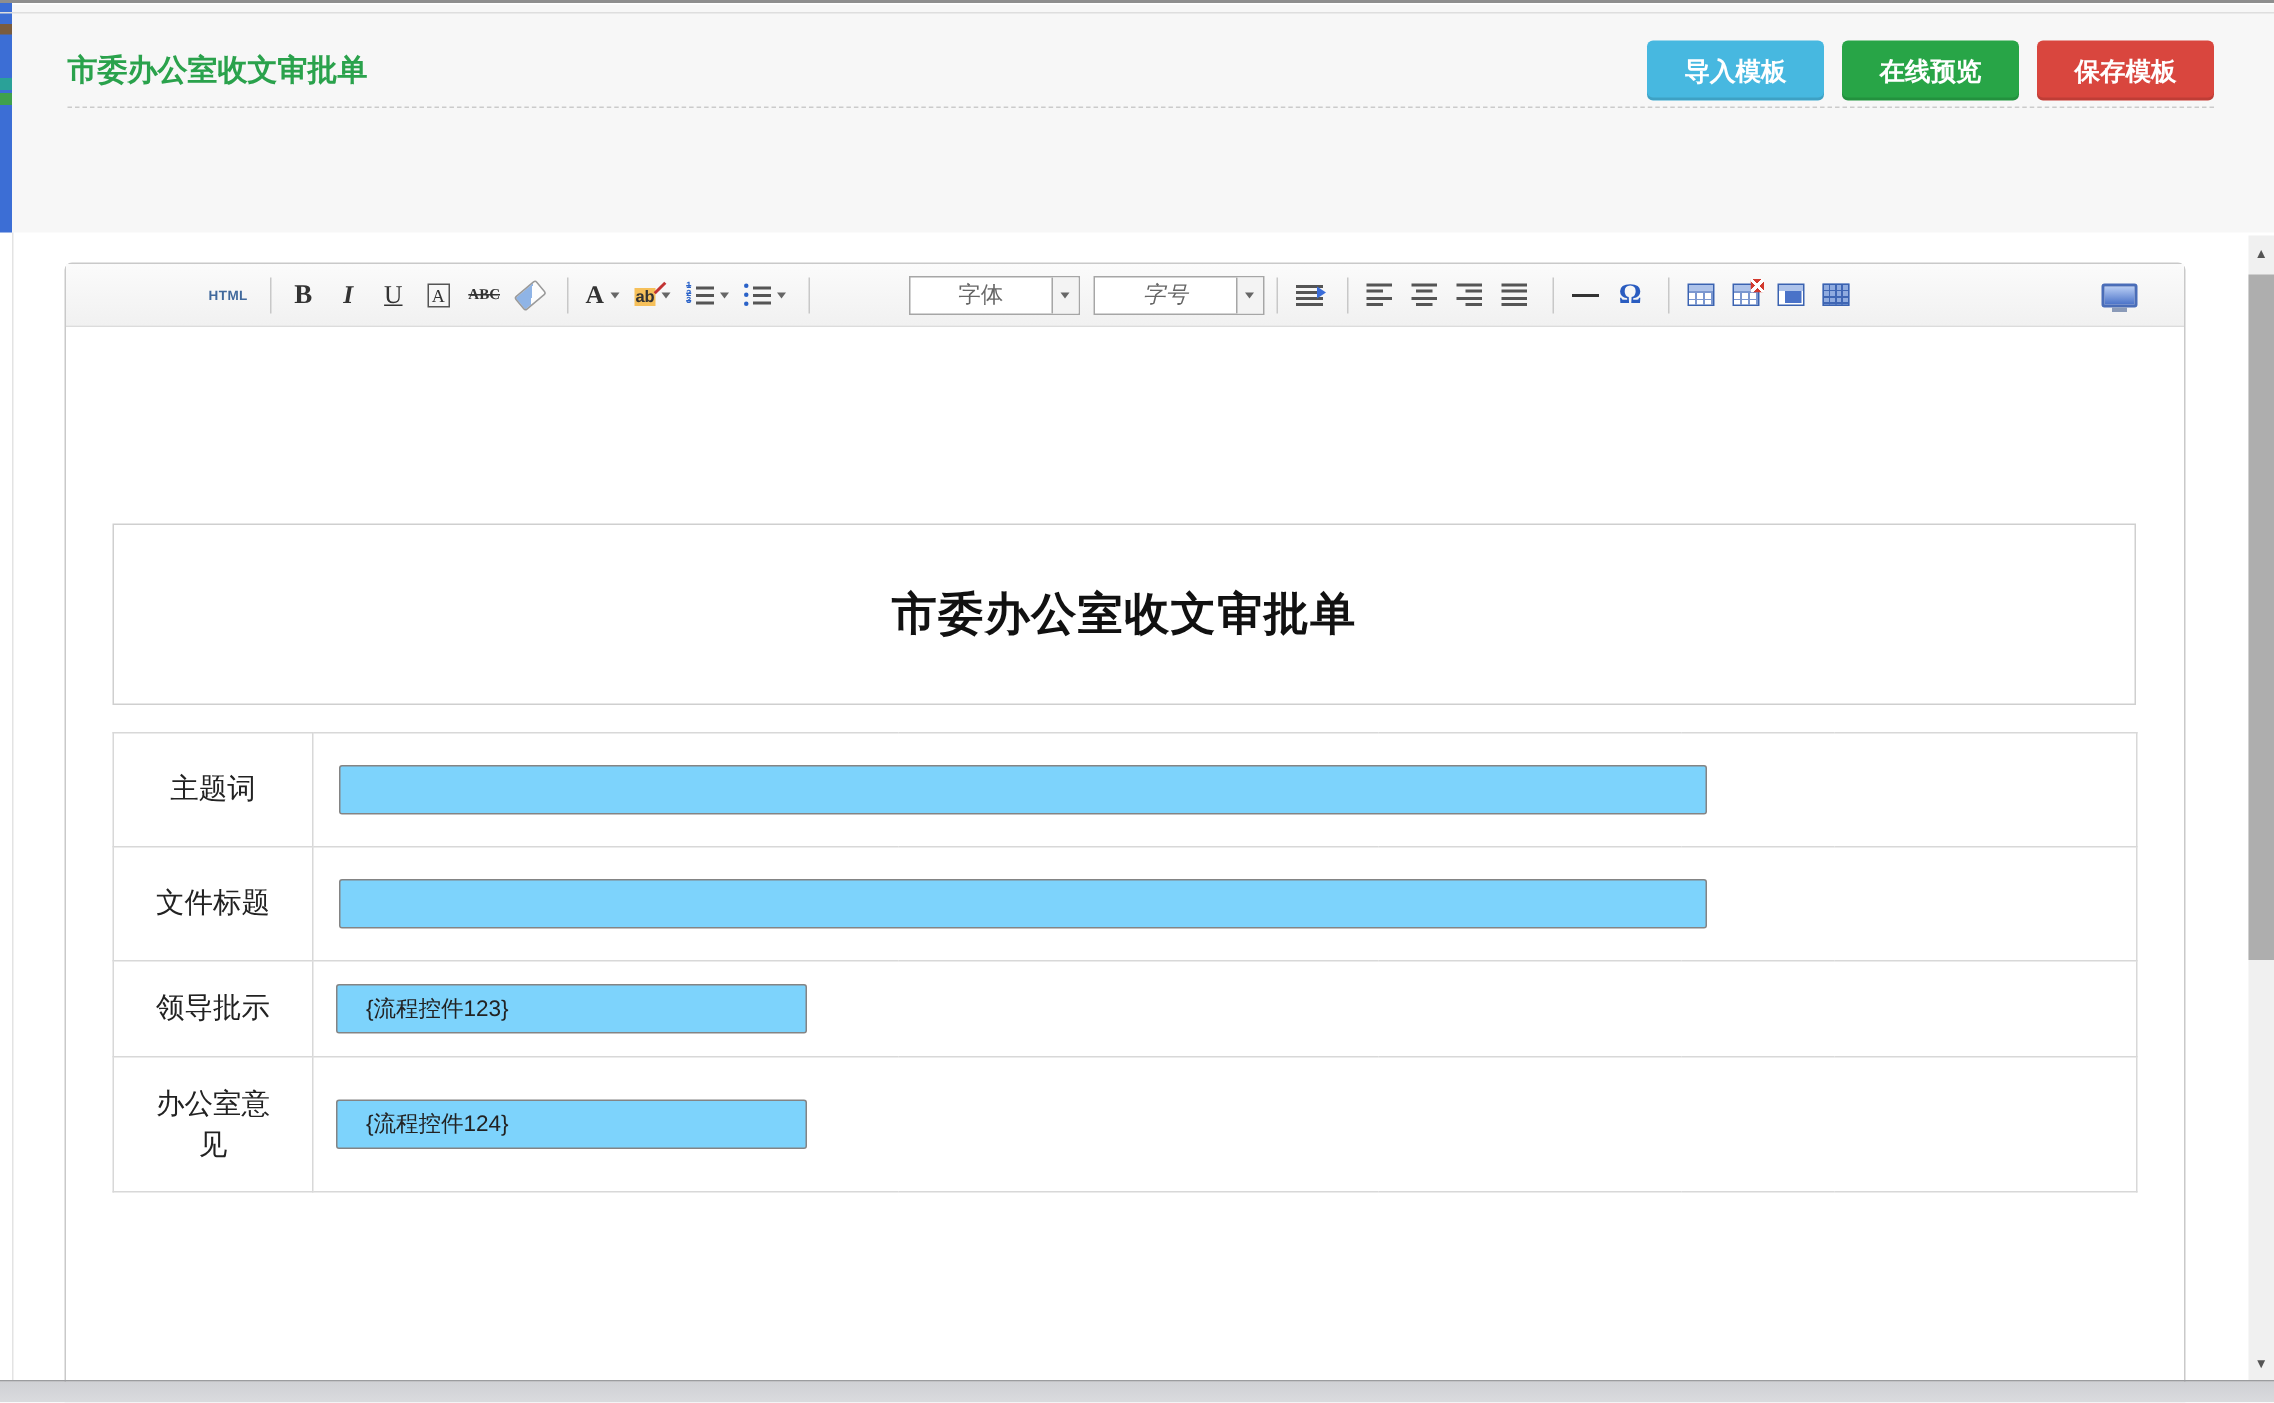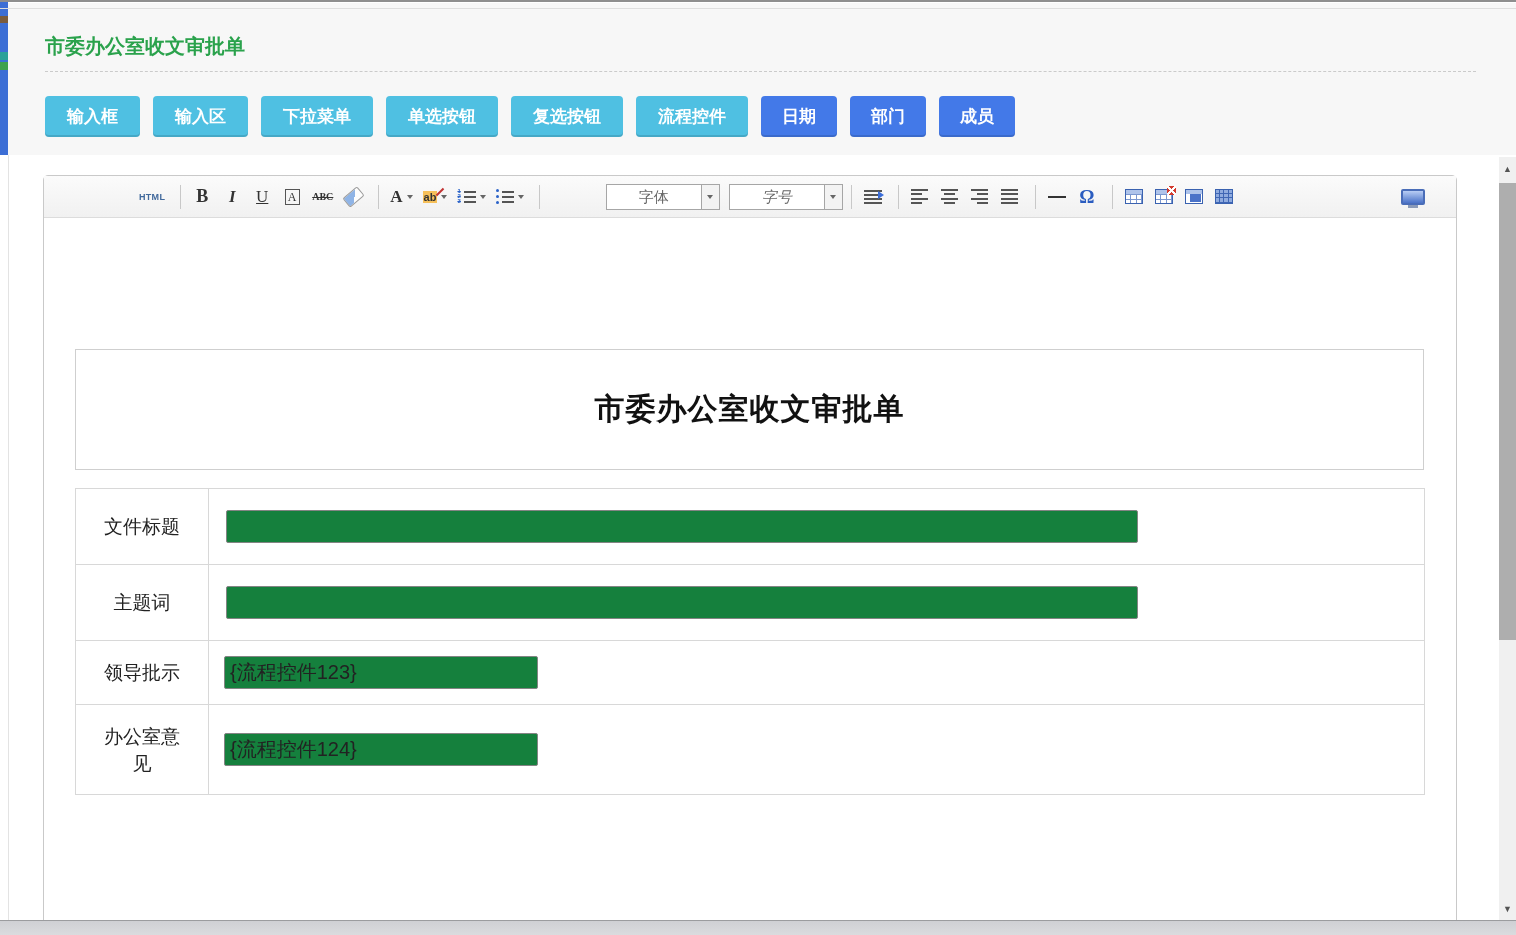--- a/index.html
+++ b/index.html
@@ -85,21 +85,21 @@
   .tbi.fullscreen{margin-left:auto;margin-right:14px;}
 
   
   .canvas{position:relative;width:100%;height:716px;background:#fff;overflow:hidden;}
   .doc-title-box{position:absolute;left:31px;top:131px;width:1349px;height:121px;border:1px solid #cfcfcf;box-sizing:border-box;display:flex;align-items:center;justify-content:center;}
   .doc-title{font-size:30px;font-weight:bold;color:#111;letter-spacing:1px;}
   .form-table{position:absolute;left:31px;top:270px;width:1349px;border-collapse:collapse;table-layout:fixed;}
   .form-table td{border:1px solid #d8d8d8;padding:0;}
   .form-table td.lab{text-align:center;font-size:19px;color:#222;padding:0 20px;line-height:27px;}
   .form-table td.cell{padding:0;}
-  .inp{height:33px;border:1px solid #848484;border-radius:2px;background:#15803d;font-family:"Liberation Sans",sans-serif;font-size:20px;color:#222;padding:0 5px;box-sizing:border-box;vertical-align:middle;}
+  .inp{height:33px;border:1px solid #848484;border-radius:2px;background:#7dd3fc;font-family:"Liberation Sans",sans-serif;font-size:15px;color:#222;padding:0 19px;box-sizing:border-box;vertical-align:middle;}
   .w314{width:314px;} .w463{width:463px;} .w912{width:912px;} .w162{width:162px;} .w133{width:133px;}
   .ml15{margin-left:15px;} .ml22{margin-left:22px;} .ml17{margin-left:17px;} .ml14{margin-left:14px;} .ml16{margin-left:16px;}
 
   
   .tooltip{position:absolute;left:784px;top:331px;height:41px;background:#fcf3d5;border:2px solid #daa35e;border-radius:9px;display:flex;align-items:center;padding:0 16px;z-index:10;font-family:"Liberation Serif",serif;font-size:19px;color:#555;box-shadow:0 1px 3px rgba(0,0,0,.18);white-space:nowrap;}
   .tooltip a{color:#2736d4;text-decoration:underline;cursor:pointer;}
   .tooltip .edit{margin-left:6px;}
   .tooltip .del{margin-left:44px;}
 
   
@@ -118,32 +118,26 @@
   <div class="top-line2"></div>
   <div class="left-sliver">
     <i class="m1"></i>
     <i class="m2"></i>
     <i class="m3"></i>
   </div>
   <div class="left-line"></div>
 
   <div class="header">
     <div class="page-title">市委办公室收文审批单</div>
+    <div class="header-actions">
+      <button class="act c-import">导入模板</button>
+      <button class="act c-preview">在线预览</button>
+      <button class="act c-save">保存模板</button>
+    </div>
     <div class="dashed"></div>
-    <div class="control-row">
-      <button class="ctl cyan">输入框</button>
-      <button class="ctl cyan">输入区</button>
-      <button class="ctl cyan">下拉菜单</button>
-      <button class="ctl cyan">单选按钮</button>
-      <button class="ctl cyan">复选按钮</button>
-      <button class="ctl cyan">流程控件</button>
-      <button class="ctl blue">日期</button>
-      <button class="ctl blue">部门</button>
-      <button class="ctl blue">成员</button>
-    </div>
   </div>
 
   <div class="editor">
     <div class="toolbar">
       <button class="tbi tb-html">HTML</button>
       <i class="sep"></i>
       <button class="tbi tb-b">B</button>
       <button class="tbi tb-i">I</button>
       <button class="tbi tb-u">U</button>
       <button class="tbi">
@@ -282,25 +276,25 @@
             <col style="width:269px">
             <col style="width:121px">
             <col style="width:207px">
           <col style="width:113px">
             <col style="width:202px">
             <col style="width:102px">
             <col style="width:202px">
         </colgroup>
         <tbody>
         <tr style="height:76px">
-          <td class="lab">文件标题</td>
+          <td class="lab">主题词</td>
           <td class="cell" colspan="7"><input class="inp w912 ml17" value="" style=""></td>
         </tr>
         <tr style="height:76px">
-          <td class="lab">主题词</td>
+          <td class="lab">文件标题</td>
           <td class="cell" colspan="7"><input class="inp w912 ml17" value="" style=""></td>
         </tr>
         <tr style="height:64px">
           <td class="lab">领导批示</td>
           <td class="cell" colspan="7"><input class="inp w314 ml15" value="{流程控件123}" style=""></td>
         </tr>
         <tr style="height:90px">
           <td class="lab">办公室意见</td>
           <td class="cell" colspan="7"><input class="inp w314 ml15" value="{流程控件124}" style=""></td>
         </tr>

